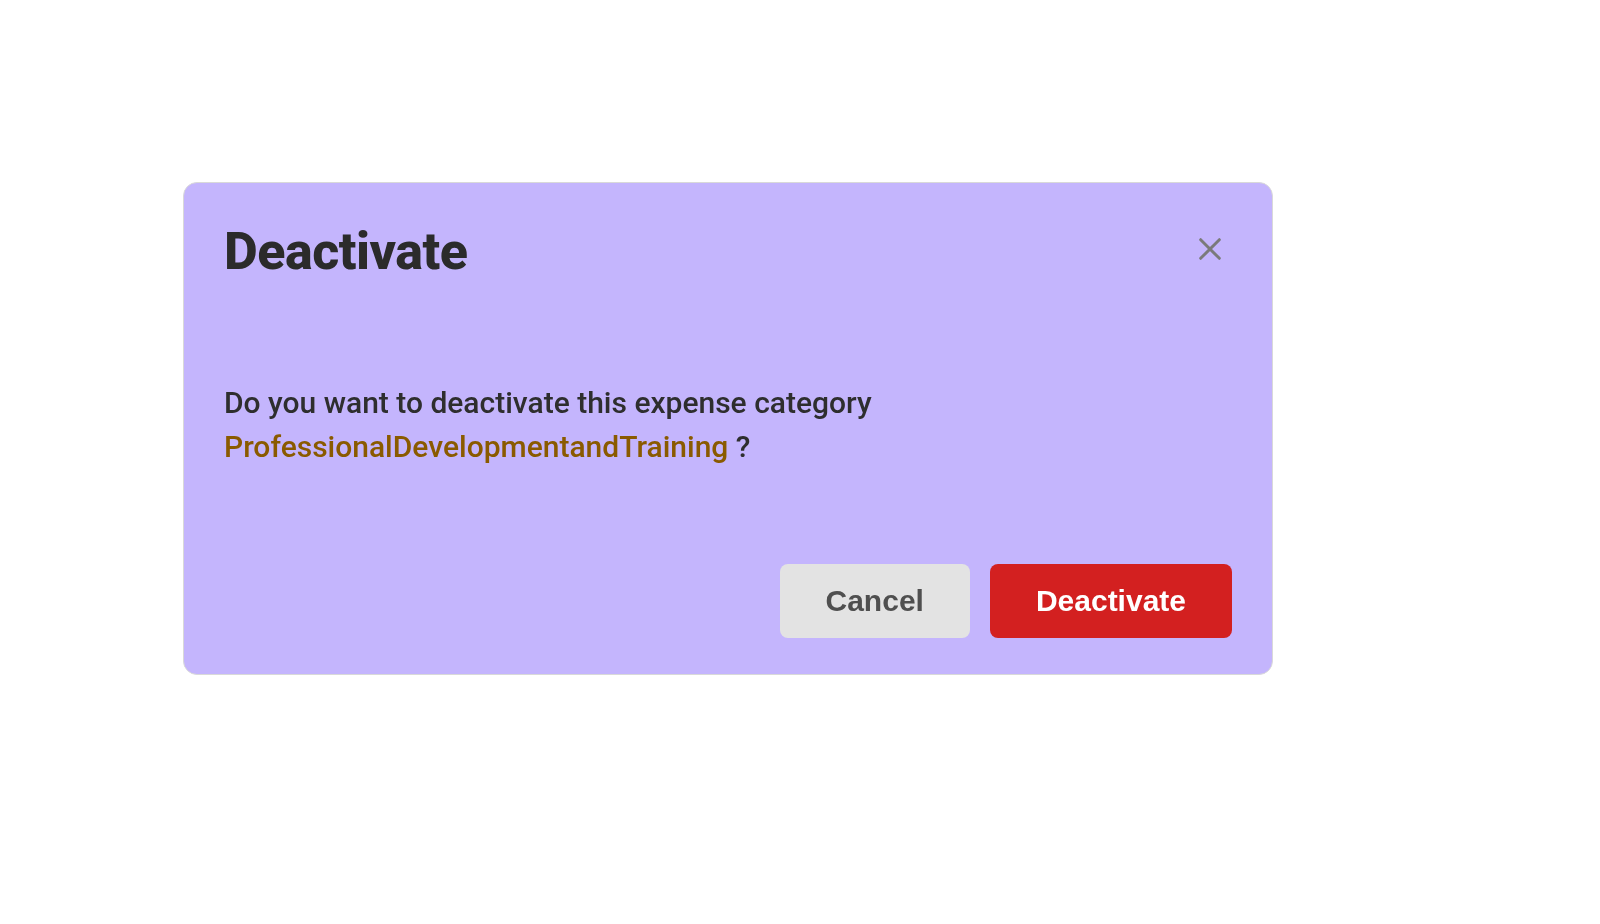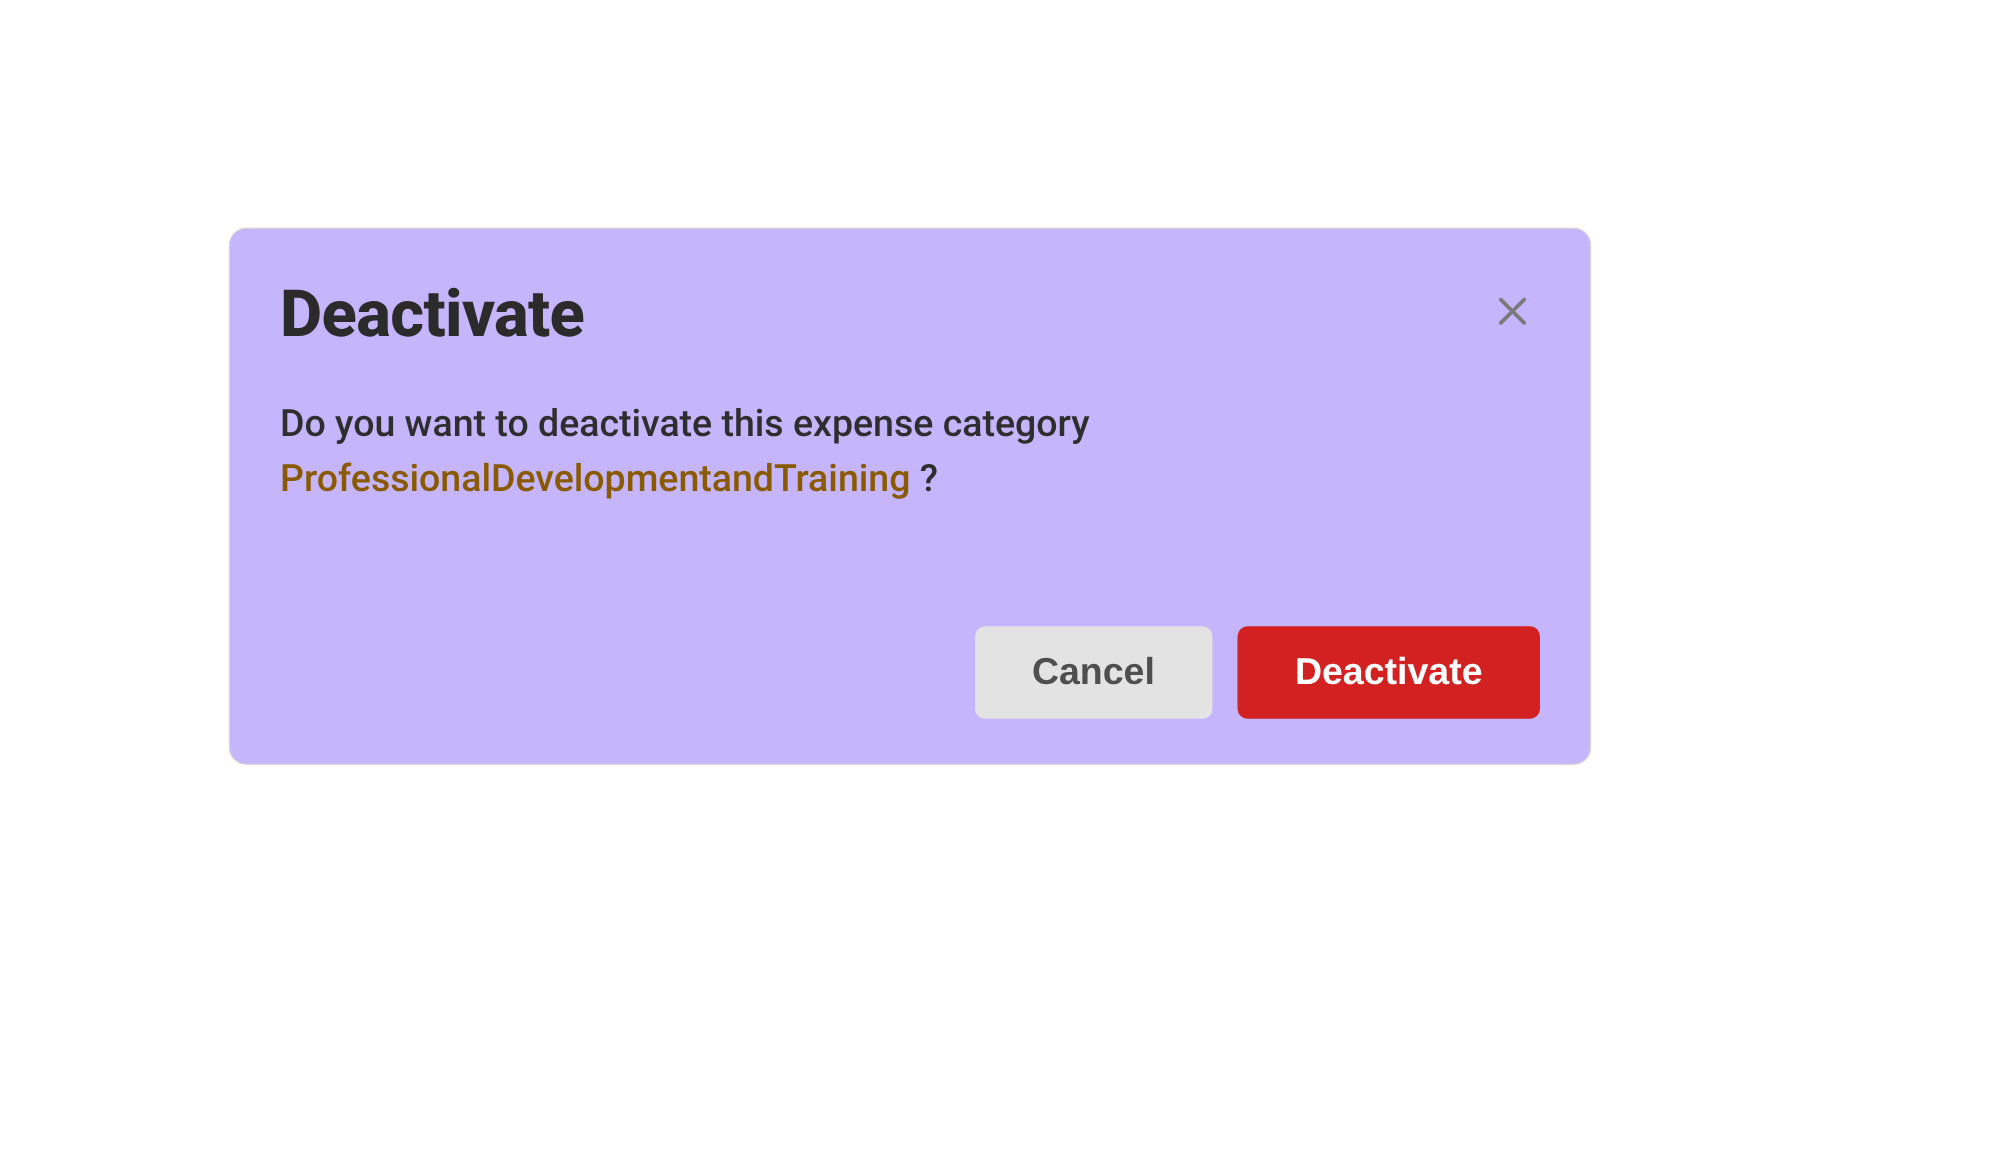--- a/index.html
+++ b/index.html
@@ -45,21 +45,21 @@
       display: flex;
       align-items: center;
       justify-content: center;
       margin-top: 4px;
     }
     .close-btn svg {
       width: 32px;
       height: 32px;
     }
     .modal-body {
-      margin-top: 38px;
+      margin-top: 101px;
       font-size: 30px;
       line-height: 1.45;
       color: #2e2e2e;
       font-weight: 500;
     }
     .category-name {
       color: #8a5a00;
     }
     .modal-footer {
       margin-top: 96px;

